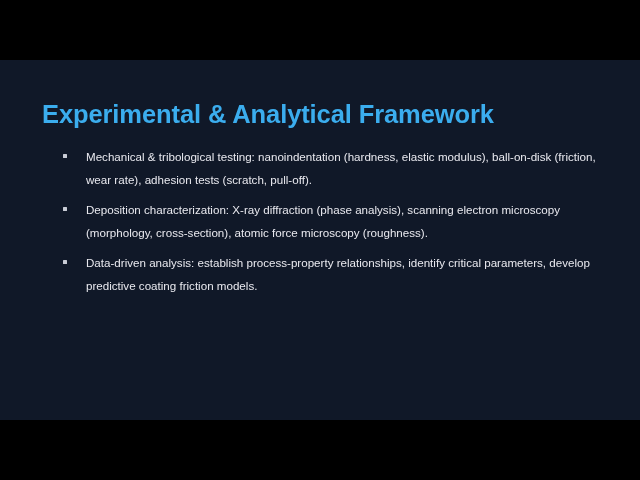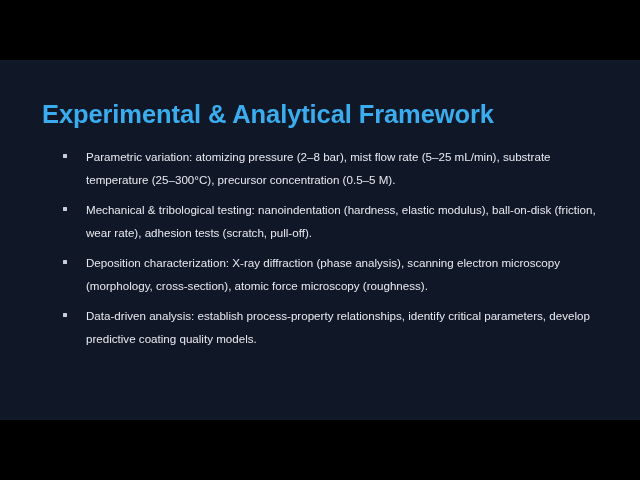--- a/index.html
+++ b/index.html
@@ -95,38 +95,34 @@
 <div id="screen">
 
   <div class="letterbox top"></div>
 
   <div id="slide">
 
     <div id="slide-title">Experimental &amp; Analytical Framework</div>
 
     <ul id="bullet-list">
 
-      <li class="bullet-item">
-        <span class="bullet-marker"></span>
-        <span class="bullet-text">Parametric variation: atomizing pressure (2–8 bar), mist flow rate (5–25 mL/min), substrate temperature (25–300°C), precursor concentration (0.5–5 M).</span>
-      </li>
 
       <li class="bullet-item">
         <span class="bullet-marker"></span>
         <span class="bullet-text">Mechanical &amp; tribological testing: nanoindentation (hardness, elastic modulus), ball-on-disk (friction, wear rate), adhesion tests (scratch, pull-off).</span>
       </li>
 
       <li class="bullet-item">
         <span class="bullet-marker"></span>
         <span class="bullet-text">Deposition characterization: X-ray diffraction (phase analysis), scanning electron microscopy (morphology, cross-section), atomic force microscopy (roughness).</span>
       </li>
 
       <li class="bullet-item">
         <span class="bullet-marker"></span>
-        <span class="bullet-text">Data-driven analysis: establish process-property relationships, identify critical parameters, develop predictive coating quality models.</span>
+        <span class="bullet-text">Data-driven analysis: establish process-property relationships, identify critical parameters, develop predictive coating friction models.</span>
       </li>
 
     </ul>
 
   </div>
 
   <div class="letterbox bottom"></div>
 
 </div>
 

